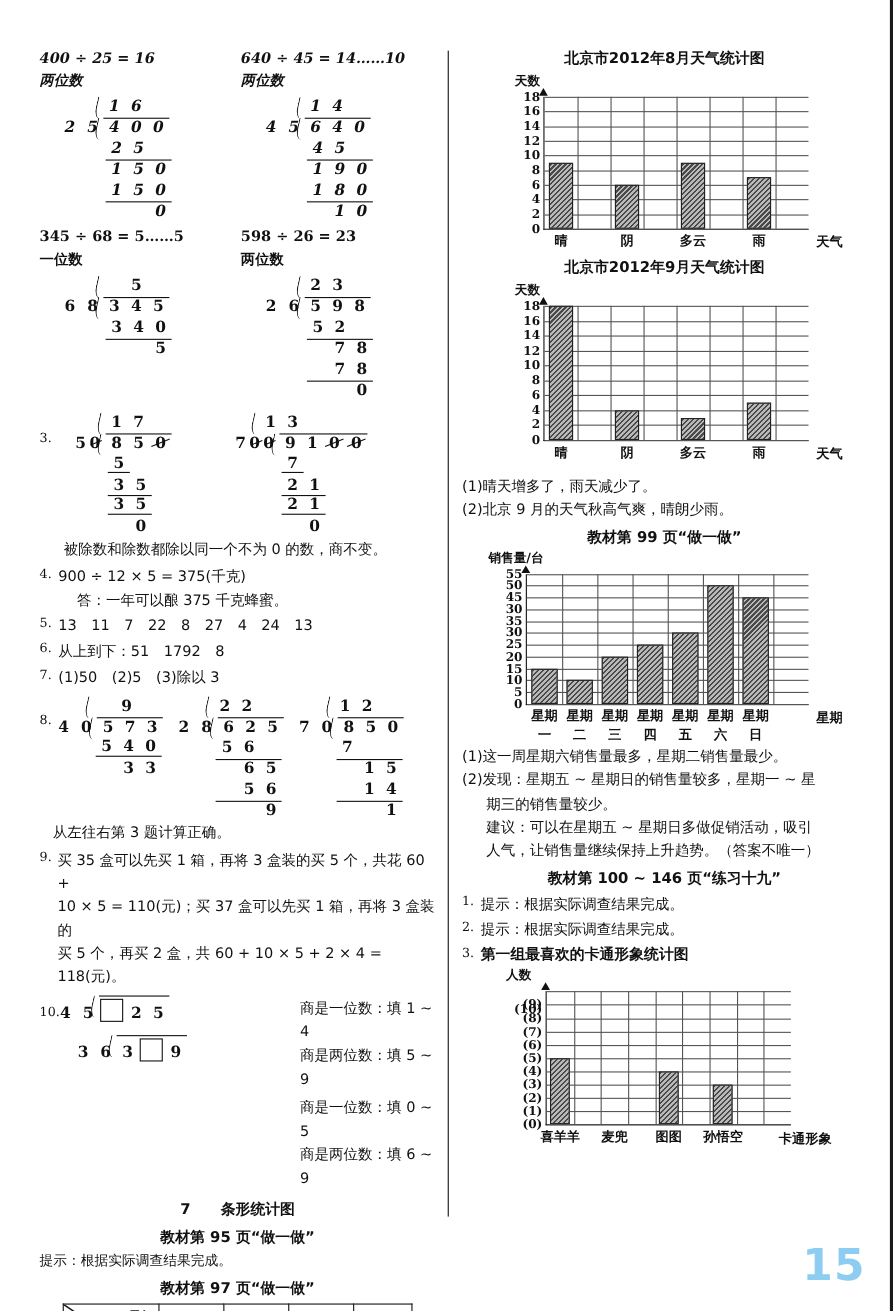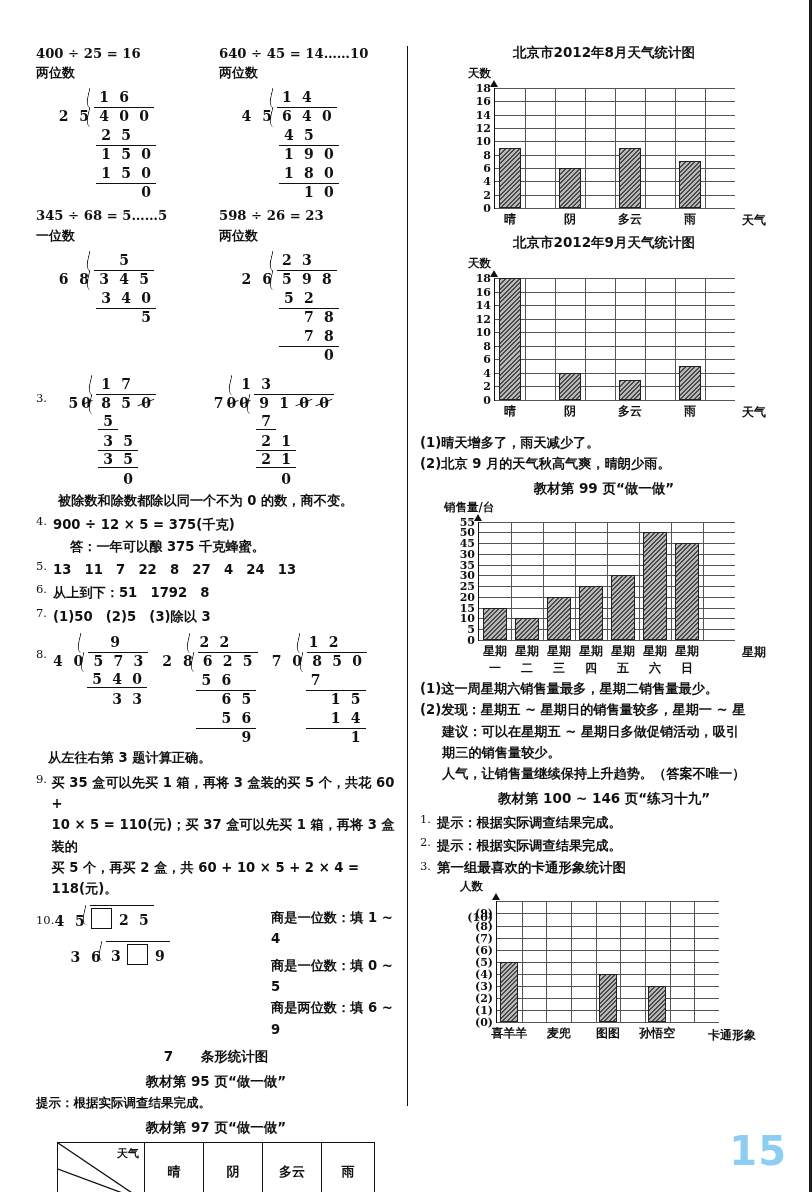--- a/index.html
+++ b/index.html
@@ -15,21 +15,21 @@
   }
   .col{position:absolute;top:44px;bottom:20px;}
   .col-left{left:36px;width:360px;}
   .col-right{left:420px;width:368px;}
   .divider{position:absolute;left:407px;top:46px;height:1060px;width:1px;background:#111;}
 
   
   .line{font-size:13.2px;line-height:1.55;white-space:nowrap;}
   .cn{font-family:"DejaVu Sans","Liberation Sans",sans-serif;font-weight:bold;font-size:13px;}
   .idx{font-size:11.5px;font-weight:normal;}
-  .para{font-size:13.2px;line-height:1.62;font-family:"DejaVu Sans","Liberation Sans",sans-serif;font-weight:bold;}
+  .para{font-size:13.2px;line-height:1.62;font-family:"DejaVu Sans","Liberation Sans",sans-serif;font-weight:normal;}
   .bold{font-weight:bold;}
 
   
   .ld{display:inline-block;vertical-align:top;font-weight:bold;font-size:14px;
       font-family:"DejaVu Serif","Liberation Serif",serif;}
   .ld .row{display:flex;align-items:flex-end;height:19px;}
   .ld .divisor{min-width:34px;text-align:right;padding-right:2px;letter-spacing:3px;}
   .ld .bracket{position:relative;}
   .ld .bracket:before{
     content:"";position:absolute;left:-7px;top:-1px;width:9px;height:20px;
@@ -70,21 +70,21 @@
           font-weight:bold;font-size:40px;color:#8ecdf2;letter-spacing:1px;}
 </style>
 </head>
 <body>
 
 <div class="page">
   <div class="divider"></div>
 
   <div class="col col-left">
 
-    <div style="display:flex;">
+    <div style="display:flex;font-style:italic;">
       <div style="width:186px;">
         <div class="line bold">400 ÷ 25 = 16</div>
         <div class="cn">两位数</div>
         <div class="ld" style="margin-left:22px;margin-top:4px;">
           <div class="row">
               <span class="divisor"></span>
               <span class="bracket"><span class="dcell">1</span><span class="dcell">6</span></span>
             </div>
           <div class="row">
               <span class="divisor">2 5</span>
@@ -368,20 +368,21 @@
         </div>
         <div class="ld" style="margin-top:12px;margin-left:16px;">
           <div class="row" style="height:24px;">
               <span class="divisor" style="min-width:32px;">3 6</span>
               <span class="bracket topline" style="padding-top:2px;"><span class="dcell">3</span><span class="dcell" style="width:24px;"><span class="boxblank"></span></span><span class="dcell">9</span></span>
             </div>
         </div>
       </div>
       <div style="margin-left:14px;padding-top:2px;">
         <div class="para">商是一位数：填 1 ~ 4</div>
+        <div class="para">商是两位数：填 5 ~ 9</div>
         <div class="para" style="margin-top:5px;">商是一位数：填 0 ~ 5</div>
         <div class="para">商是两位数：填 6 ~ 9</div>
       </div>
     </div>
 
     <div class="chart-title" style="margin-top:8px;">
       <span>7</span>
       <span style="display:inline-block;width:18px;"></span>
       <span>条形统计图</span>
     </div>
@@ -557,22 +558,22 @@
           <span class="xtick" style="left: 176px;">星期<br>六</span>
           <div class="bar" style="left: 196.48px; width: 23.04px; height: 96.5455px;"></div>
           <span class="xtick" style="left: 208px;">星期<br>日</span>
           <span class="xtick" style="left: 240px;"></span>
         </div>
       <span class="xaxis-name" style="left:322px;top:144px;">星期</span>
     </div>
 
     <div class="para" style="margin-top:6px;">(1)这一周星期六销售量最多，星期二销售量最少。</div>
     <div class="para">(2)发现：星期五 ~ 星期日的销售量较多，星期一 ~ 星</div>
+    <div class="para" style="margin-left:22px;">期三的销售量较少。</div>
     <div class="para" style="margin-left:22px;">建议：可以在星期五 ~ 星期日多做促销活动，吸引</div>
-    <div class="para" style="margin-left:22px;">期三的销售量较少。</div>
     <div class="para" style="margin-left:22px;">人气，让销售量继续保持上升趋势。（答案不唯一）</div>
 
     <div class="chart-title" style="margin-top:5px;">教材第 100 ~ 146 页“练习十九”</div>
 
     <div style="display:flex;margin-top:4px;">
       <span class="idx" style="width:17px;">1.</span>
       <span class="para">提示：根据实际调查结果完成。</span>
     </div>
     <div style="display:flex;margin-top:2px;">
       <span class="idx" style="width:17px;">2.</span>

